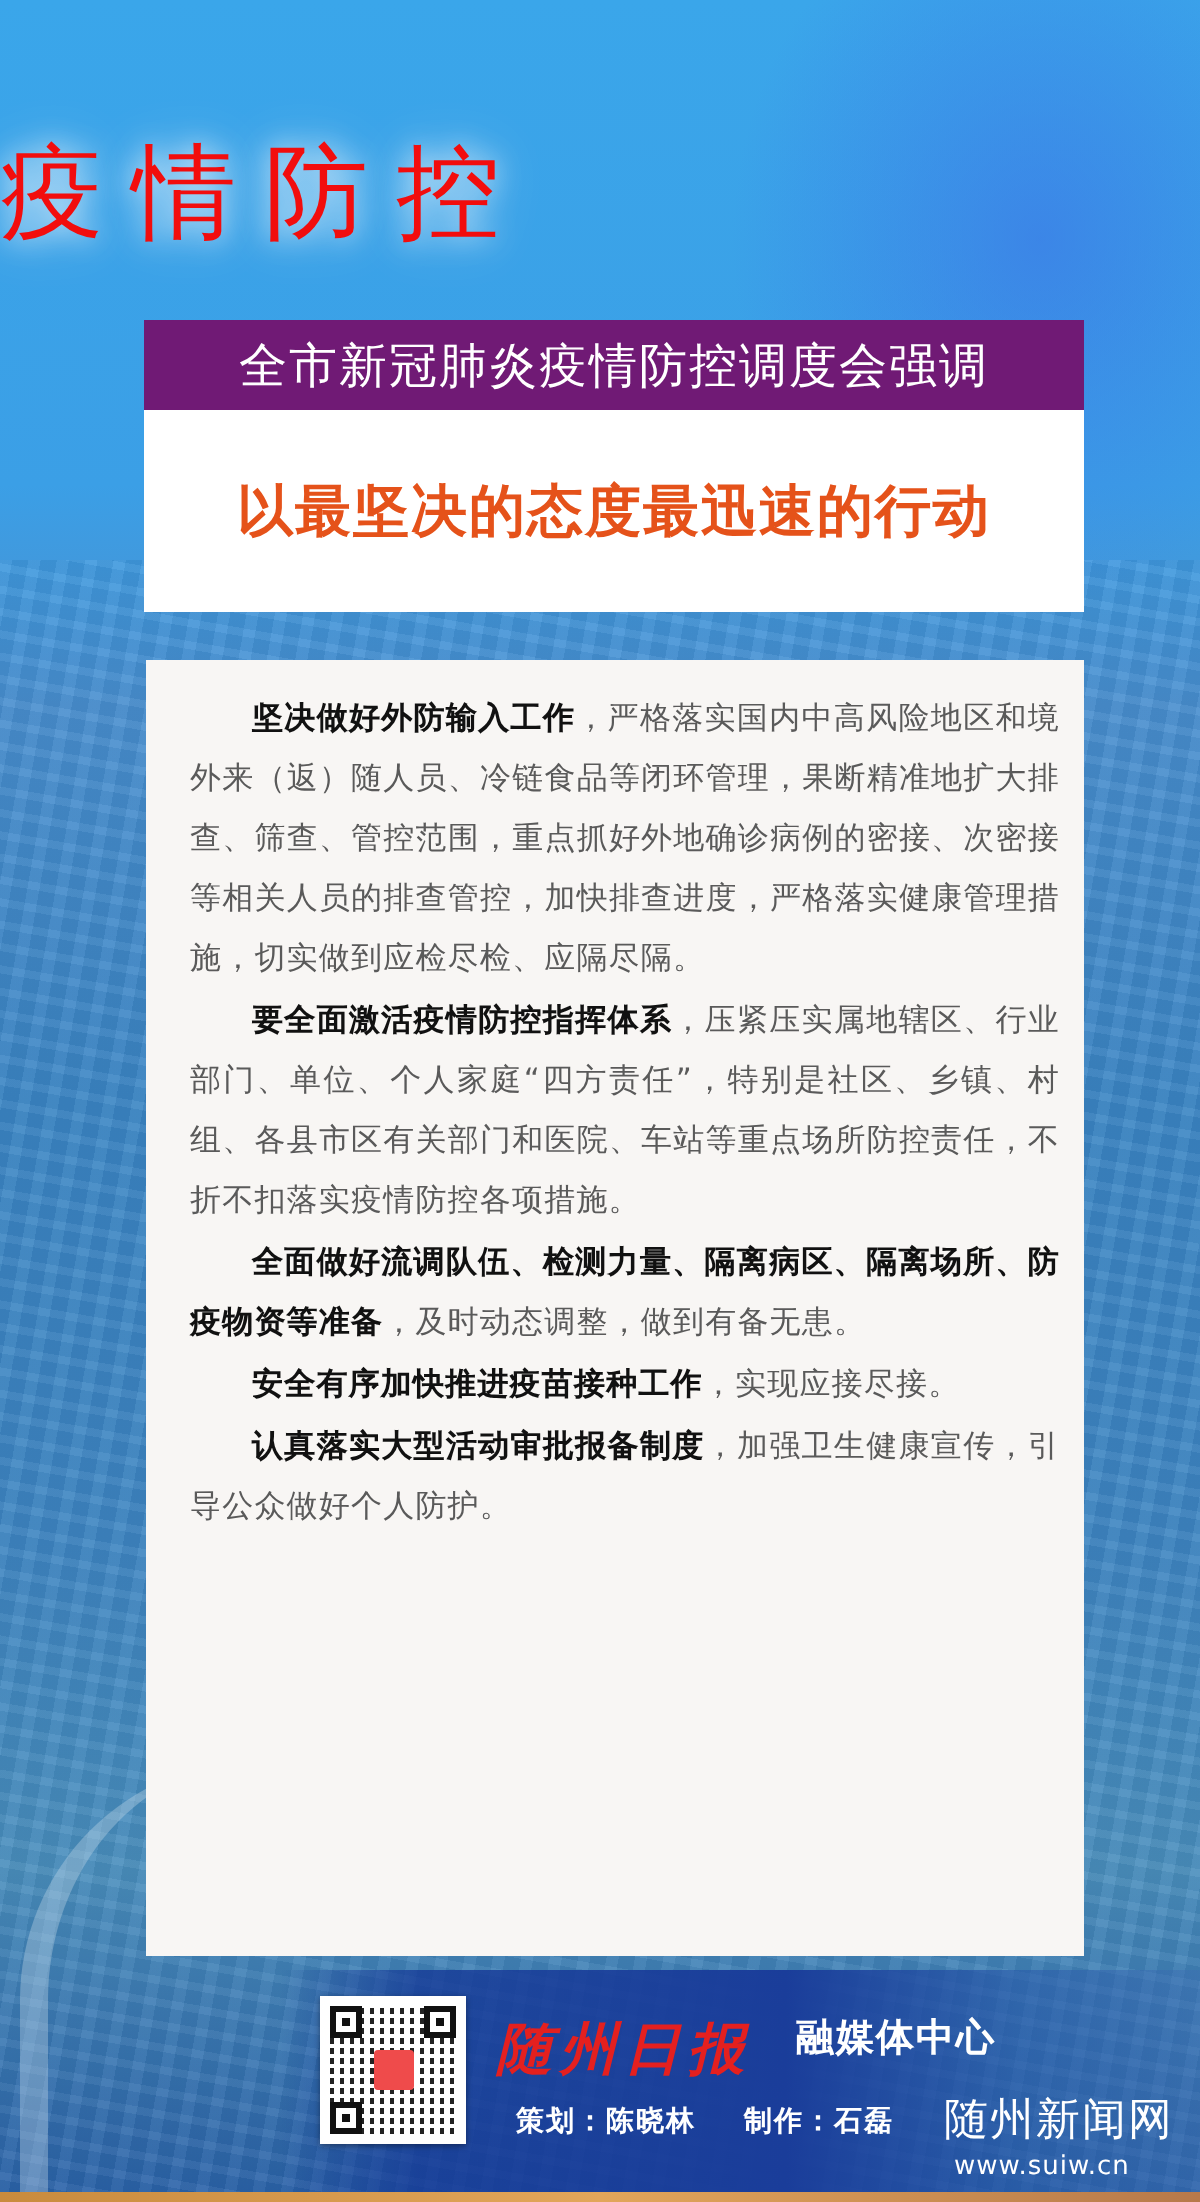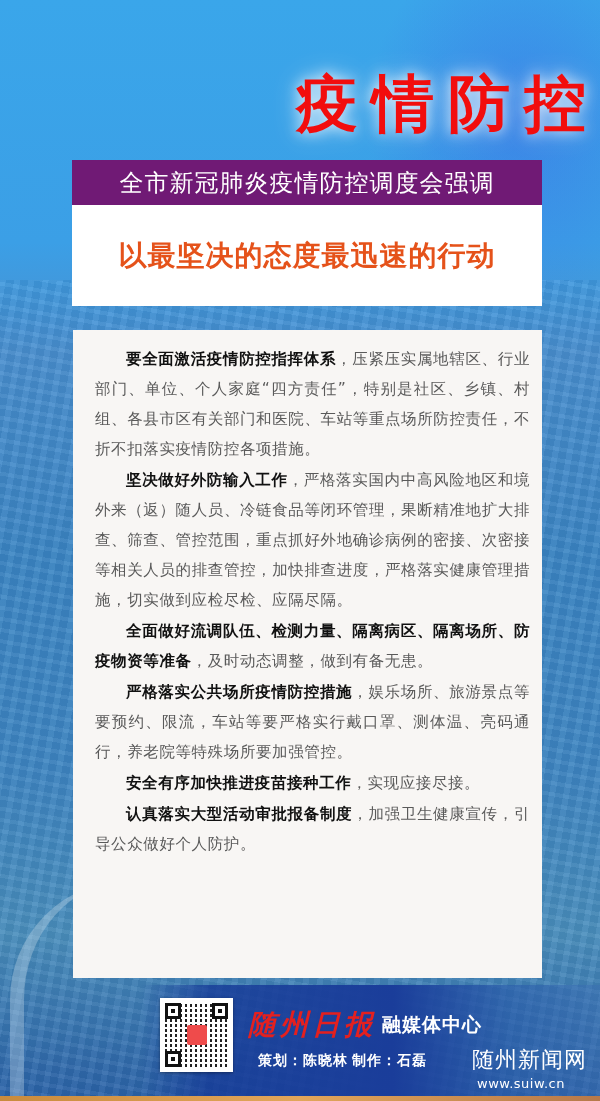--- a/index.html
+++ b/index.html
@@ -25,22 +25,22 @@
   }
   .bg-road {
     position: absolute; left: 10px; top: 880px; width: 160px; height: 221px;
     border-left: 14px solid rgba(200,220,235,0.35);
     border-radius: 120px 0 0 0;
   }
 
   
   .main-title {
     position: absolute; left: 0; right: 0; top: 62px;
-    text-align: right;
-    font-size: 62px; font-weight: bold;
+    text-align: left;
+    font-size: 52px; font-weight: normal;
     letter-spacing: 14px;
     color: #f20d0d;
     font-family: "DejaVu Sans", sans-serif;
     text-shadow: 0 0 14px rgba(255,255,255,0.85), 0 0 26px rgba(255,255,255,0.5);
   }
 
   
   .banner {
     position: absolute; left: 72px; top: 160px; width: 470px; height: 45px;
     background: #701a75;
@@ -105,33 +105,33 @@
   }
   .qr-finder::after {
     content: ""; position: absolute; left: 3px; top: 3px; width: 4px; height: 4px; background: #111;
   }
   .qr-logo {
     position: absolute; left: 22px; top: 22px; width: 20px; height: 20px;
     background: #ef4b4b; border-radius: 2px;
   }
   .brand-row {
     position: absolute; left: 248px; top: 1006px;
-    display: flex; align-items: center; gap: 6px;
+    display: flex; align-items: flex-start; gap: 22px;
   }
   .brand-name {
     font-family: "DejaVu Serif", serif; font-style: italic; font-weight: bold;
     color: #e4201f; font-size: 28px; letter-spacing: 4px;
   }
   .brand-suffix {
     color: #fff; font-size: 19px; font-weight: bold; letter-spacing: 1px;
   }
   .credits {
     position: absolute; left: 258px; top: 1052px;
     color: #fff; font-size: 14px; font-weight: bold; letter-spacing: 1px;
-    display: flex; gap: 4px;
+    display: flex; gap: 24px;
   }
   .site-logo {
     position: absolute; left: 472px; top: 1045px;
     color: #fff; font-family: "DejaVu Serif", serif; font-size: 22px; letter-spacing: 1px;
   }
   .site-url {
     position: absolute; left: 477px; top: 1076px;
     color: #fff; font-size: 13px; letter-spacing: 0.5px;
   }
 </style>
@@ -146,24 +146,23 @@
 
 <div class="banner">
   <span>全市新冠肺炎疫情防控调度会强调</span>
 </div>
 
 <div class="subtitle-box">
   <div class="subtitle-line">以最坚决的态度最迅速的行动</div>
 </div>
 
 <div class="body-box">
+  <p class="para"><span class="lead">坚决做好外防输入工作</span><span>，严格落实国内中高风险地区和境外来（返）随人员、冷链食品等闭环管理，果断精准地扩大排查、筛查、管控范围，重点抓好外地确诊病例的密接、次密接等相关人员的排查管控，加快排查进度，严格落实健康管理措施，切实做到应检尽检、应隔尽隔。</span></p>
   <p class="para"><span class="lead">要全面激活疫情防控指挥体系</span><span>，压紧压实属地辖区、行业部门、单位、个人家庭“四方责任”，特别是社区、乡镇、村组、各县市区有关部门和医院、车站等重点场所防控责任，不折不扣落实疫情防控各项措施。</span></p>
-  <p class="para"><span class="lead">坚决做好外防输入工作</span><span>，严格落实国内中高风险地区和境外来（返）随人员、冷链食品等闭环管理，果断精准地扩大排查、筛查、管控范围，重点抓好外地确诊病例的密接、次密接等相关人员的排查管控，加快排查进度，严格落实健康管理措施，切实做到应检尽检、应隔尽隔。</span></p>
   <p class="para"><span class="lead">全面做好流调队伍、检测力量、隔离病区、隔离场所、防疫物资等准备</span><span>，及时动态调整，做到有备无患。</span></p>
-  <p class="para"><span class="lead">严格落实公共场所疫情防控措施</span><span>，娱乐场所、旅游景点等要预约、限流，车站等要严格实行戴口罩、测体温、亮码通行，养老院等特殊场所要加强管控。</span></p>
   <p class="para"><span class="lead">安全有序加快推进疫苗接种工作</span><span>，实现应接尽接。</span></p>
   <p class="para"><span class="lead">认真落实大型活动审批报备制度</span><span>，加强卫生健康宣传，引导公众做好个人防护。</span></p>
 </div>
 
 <div class="footer-band"></div>
 <div class="footer-bottom-line"></div>
 
 <div class="qr">
   <div class="qr-inner">
     <div class="qr-finder" style="left:0;top:0"></div>

